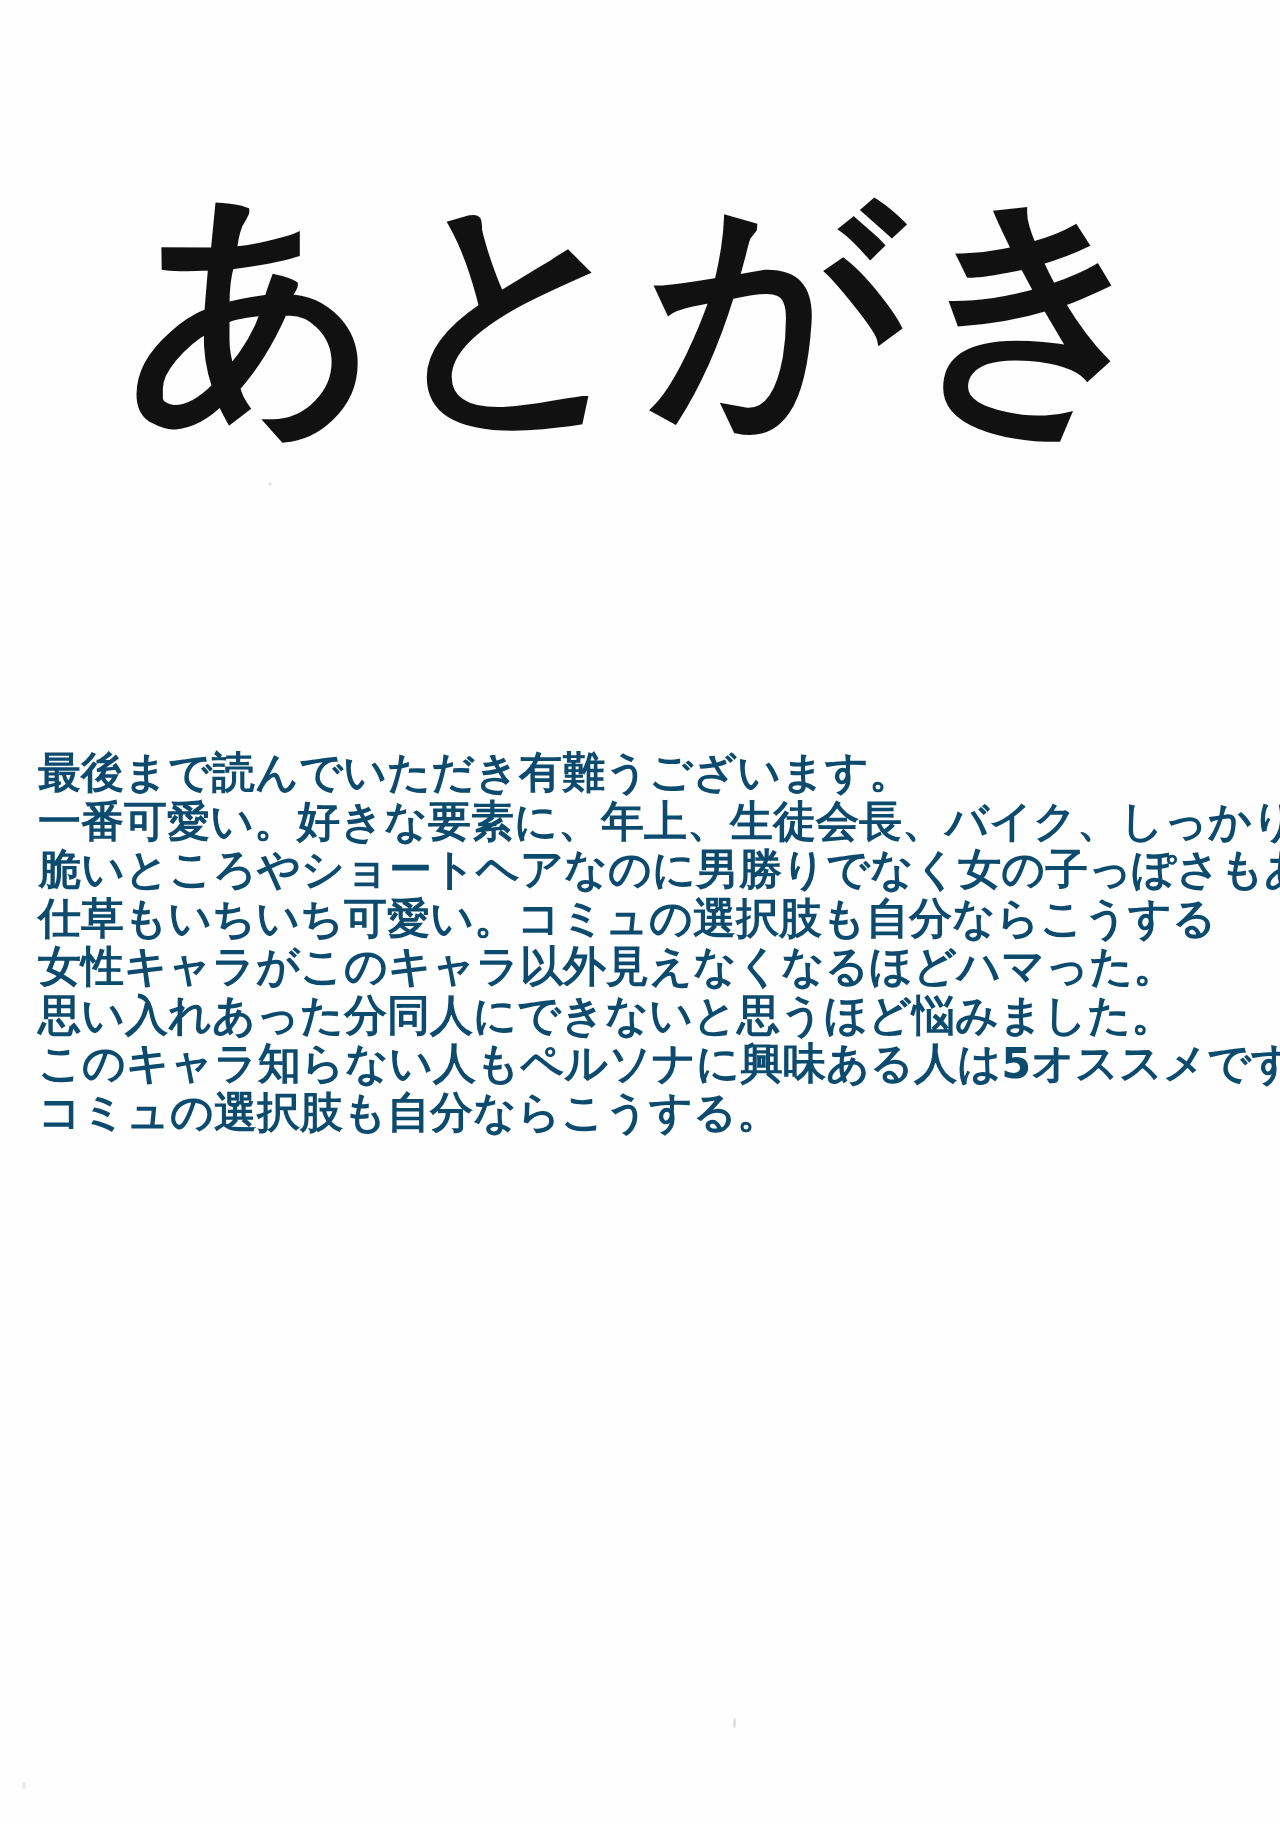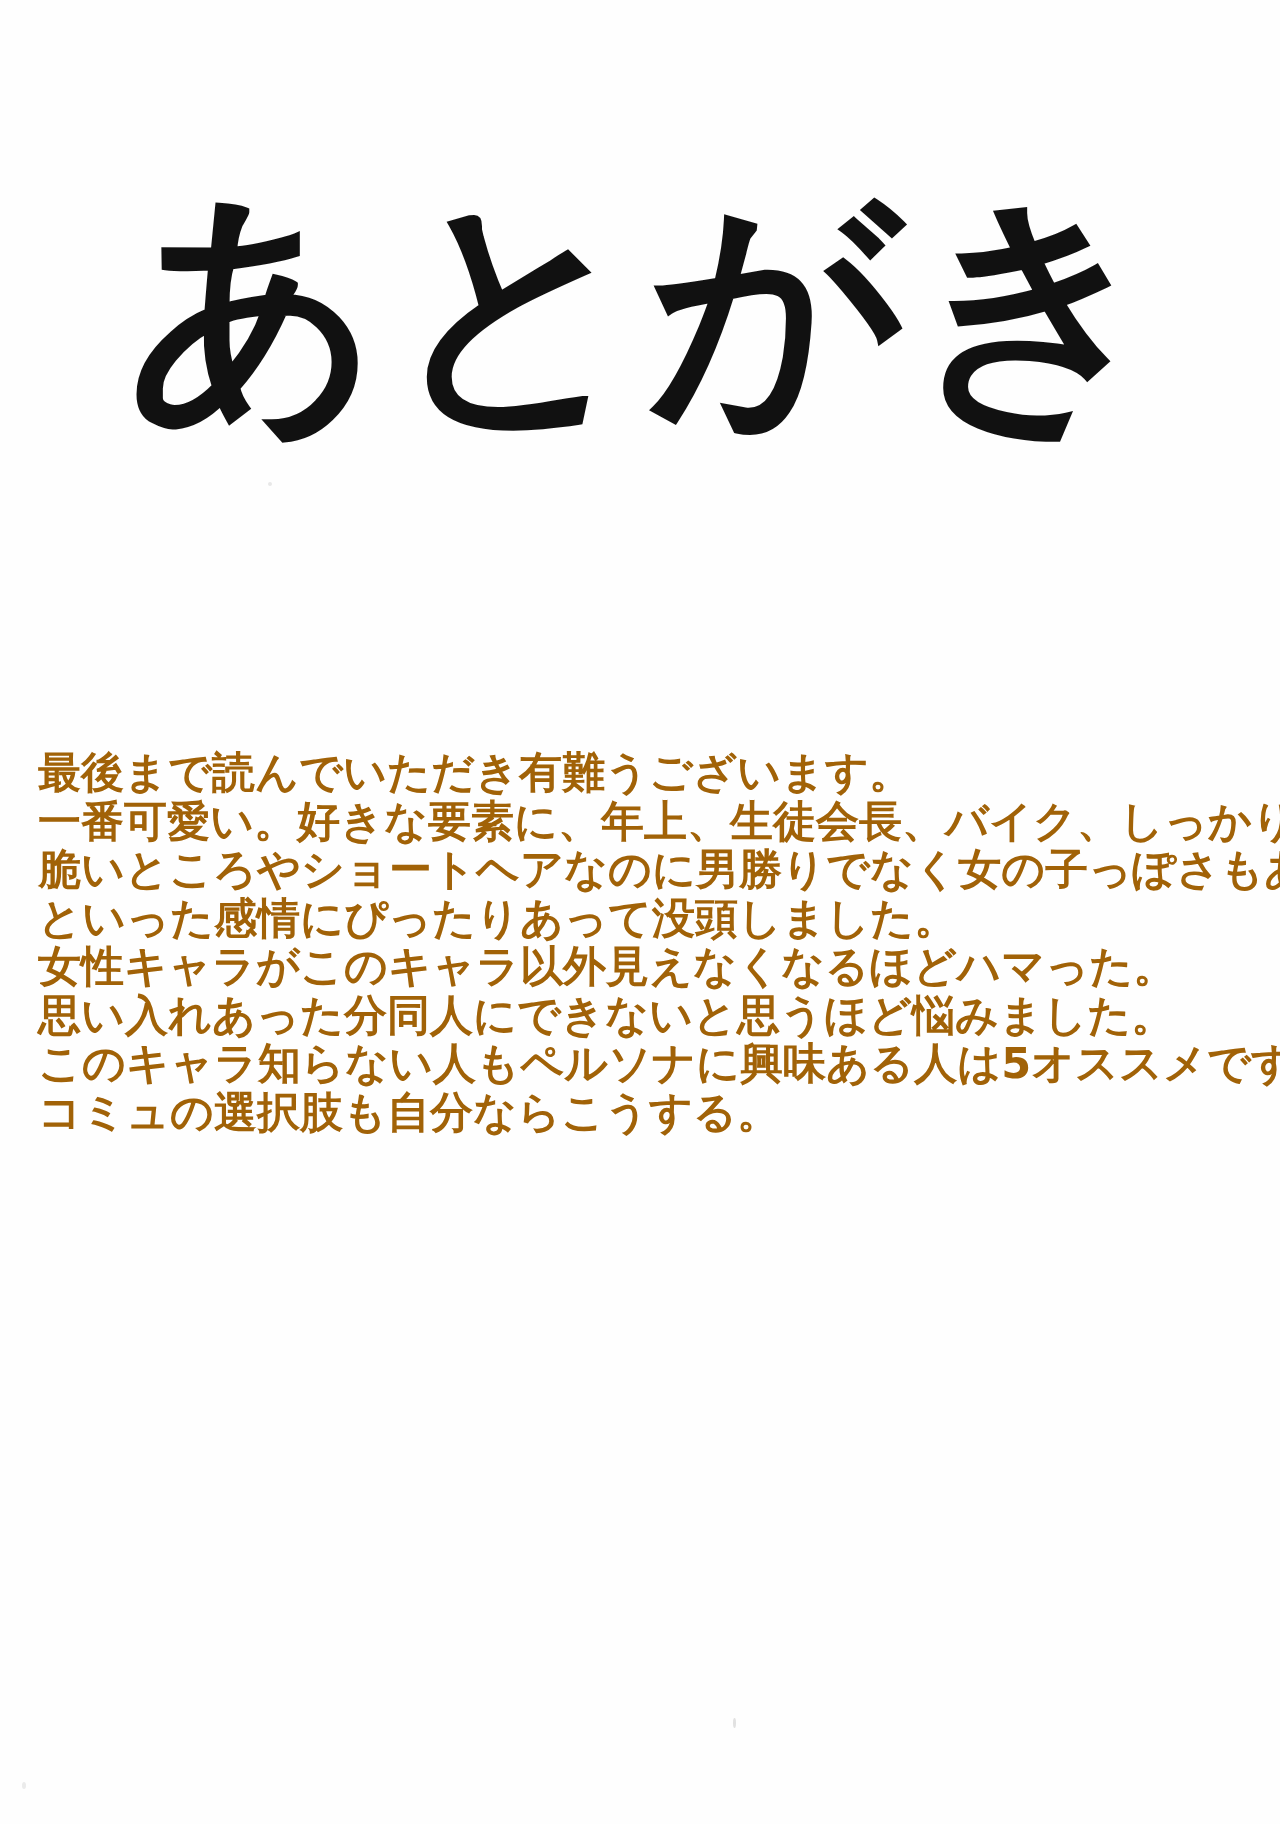--- a/index.html
+++ b/index.html
@@ -37,21 +37,21 @@
   .afterword {
     position: absolute;
     top: 748px;
     left: 38px;
     right: 20px;
     font-family: "DejaVu Sans", "Liberation Sans", sans-serif;
     font-weight: 600;
     font-size: 43px;
     line-height: 48.5px;
     letter-spacing: 0px;
-    color: #a16207;
+    color: #0c4a6e;
     white-space: nowrap;
   }
   .afterword .line {
     height: 48.5px;
   }
   
   .speck {
     position: absolute;
     background: #c9c9c9;
     border-radius: 50%;
@@ -64,21 +64,21 @@
 <body>
 
 <div class="page">
 
   <h1 class="title">あとがき</h1>
 
   <div class="afterword">
     <div class="line">最後まで読んでいただき有難うございます。</div>
     <div class="line">一番可愛い。好きな要素に、年上、生徒会長、バイク、しっかり者なのに</div>
     <div class="line">脆いところやショートヘアなのに男勝りでなく女の子っぽさもあり</div>
-    <div class="line">といった感情にぴったりあって没頭しました。</div>
+    <div class="line">仕草もいちいち可愛い。コミュの選択肢も自分ならこうする</div>
     <div class="line">女性キャラがこのキャラ以外見えなくなるほどハマった。</div>
     <div class="line">思い入れあった分同人にできないと思うほど悩みました。</div>
     <div class="line">このキャラ知らない人もペルソナに興味ある人は5オススメです。</div>
     <div class="line">コミュの選択肢も自分ならこうする。</div>
   </div>
 
   <div class="speck speck-1"></div>
   <div class="speck speck-2"></div>
   <div class="speck speck-3"></div>
 

